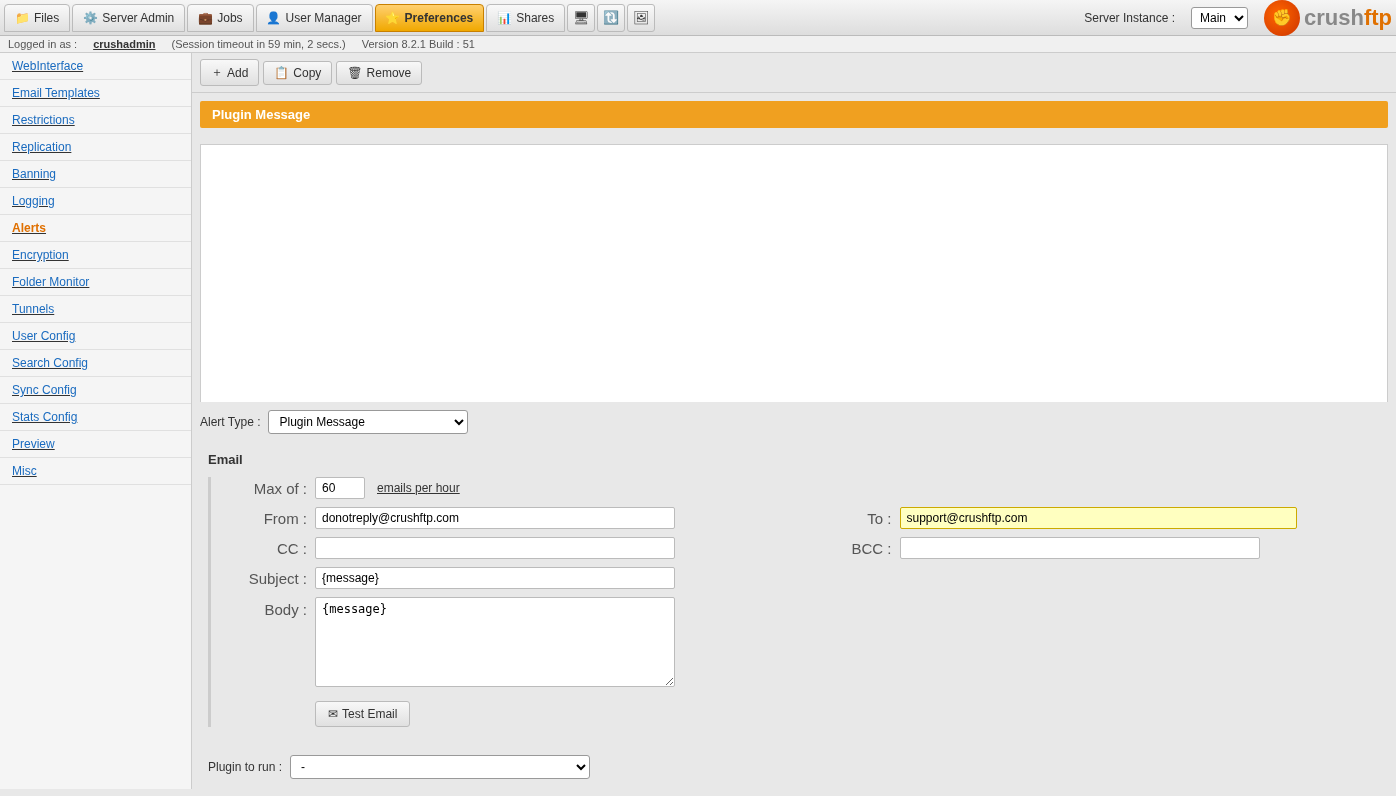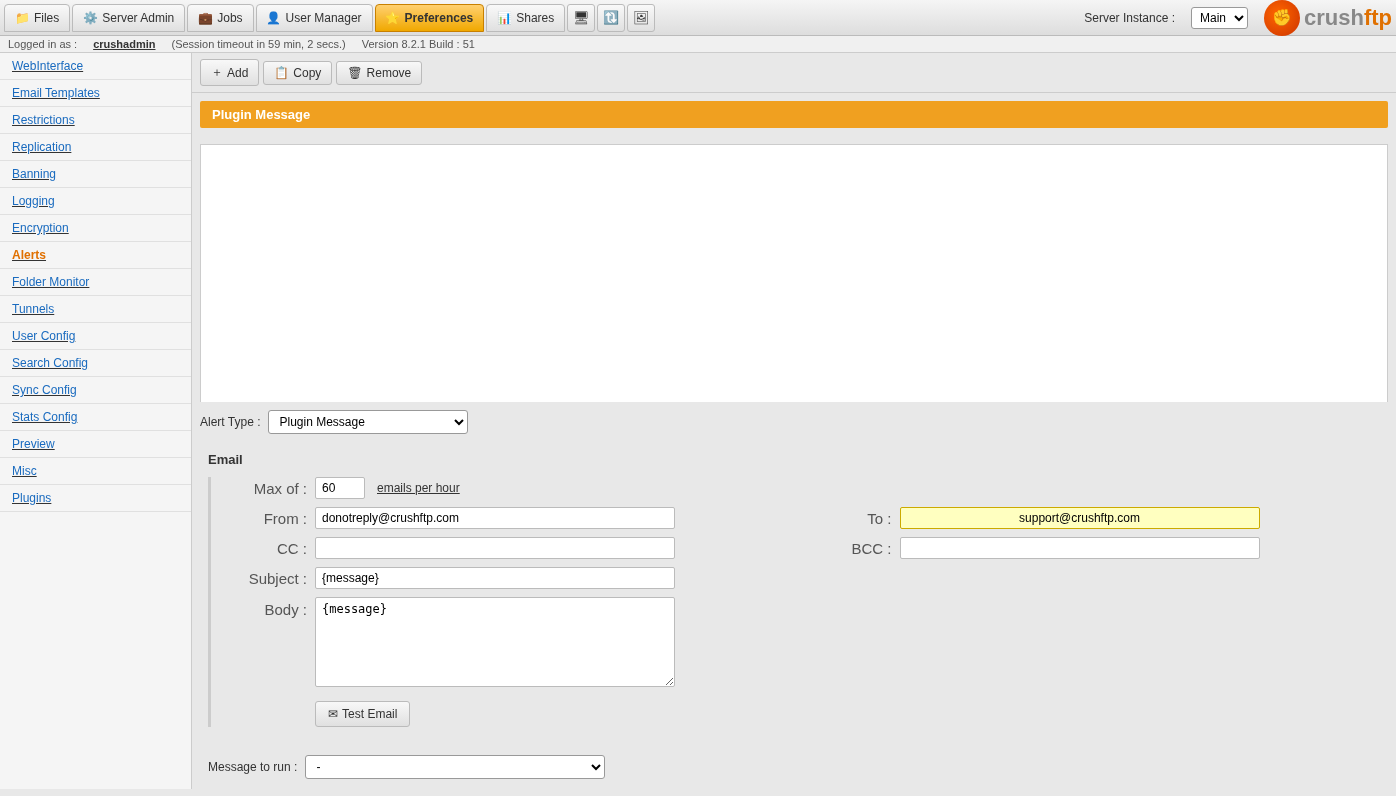--- a/index.html
+++ b/index.html
@@ -189,21 +189,21 @@
     .max-of-row {
       display: flex; align-items: center; gap: 6px;
     }
     .max-input { width: 50px; }
     .dual-row {
       display: flex; align-items: center; width: 100%;
     }
     .dual-left { display: flex; align-items: center; flex: 1; }
     .dual-right { display: flex; align-items: center; flex: 1; }
     .from-input { width: 360px; }
-    .to-input { width: 360px; text-align: center; }
+    .to-input { width: 397px; }
     .cc-input { width: 360px; }
     .bcc-input { width: 360px; }
     .subject-input { width: 360px; }
     .body-textarea {
       width: 360px;
       height: 90px;
       border: 1px solid #bbb;
       border-radius: 2px;
       padding: 4px 6px;
       font-size: 12px;
@@ -326,27 +326,27 @@
     </div>
     <div class="sidebar-item">
       <span>Replication</span>
     </div>
     <div class="sidebar-item">
       <span>Banning</span>
     </div>
     <div class="sidebar-item">
       <span>Logging</span>
     </div>
-    <div class="sidebar-item">
-      <span>Encryption</span>
-    </div>
     <div class="sidebar-item active">
       <span>Alerts</span>
     </div>
     <div class="sidebar-item">
+      <span>Encryption</span>
+    </div>
+    <div class="sidebar-item">
       <span>Folder Monitor</span>
     </div>
     <div class="sidebar-item">
       <span>Tunnels</span>
     </div>
     <div class="sidebar-item">
       <span>User Config</span>
     </div>
     <div class="sidebar-item">
       <span>Search Config</span>
@@ -355,23 +355,20 @@
       <span>Sync Config</span>
     </div>
     <div class="sidebar-item">
       <span>Stats Config</span>
     </div>
     <div class="sidebar-item">
       <span>Preview</span>
     </div>
     <div class="sidebar-item">
       <span>Misc</span>
-    </div>
-    <div class="sidebar-item">
-      <span>Plugins</span>
     </div>
   </div>
 
   <div id="content">
 
     <div id="toolbar">
       <button class="toolbar-btn">
         <span>＋</span>
         <span>Add</span>
       </button>
@@ -450,20 +447,20 @@
           <button class="test-email-btn">
             <span>✉</span>
             <span>Test Email</span>
           </button>
         </div>
 
       </div>
     </div>
 
     <div id="plugin-run-row">
-      <span>Message to run :</span>
+      <span>Plugin to run :</span>
       <select>
         <option>-</option>
       </select>
     </div>
 
   </div>
 </div>
 
 </body></html>

